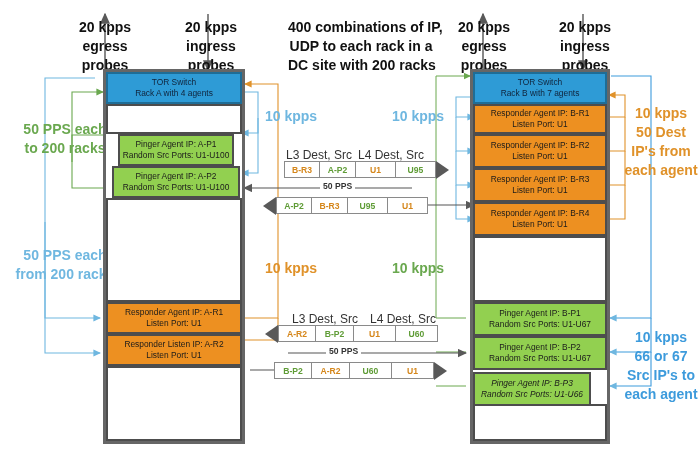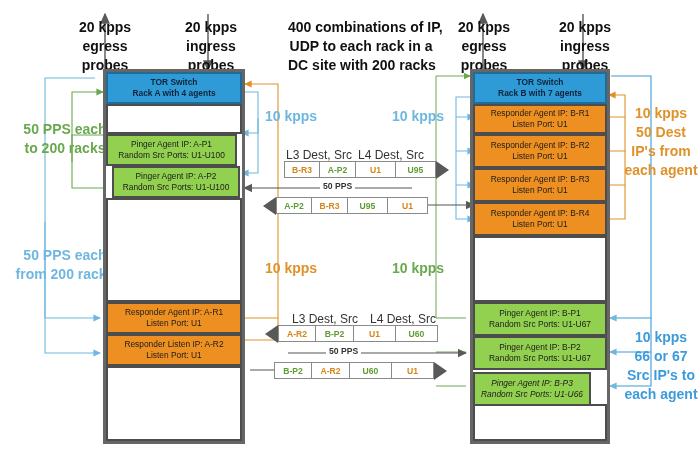--- a/index.html
+++ b/index.html
@@ -8,21 +8,21 @@
   #stage{position:absolute;inset:0;width:700px;height:458px;}
 
   
   .rack{position:absolute;border:3px solid #666666;background:#ffffff;box-sizing:border-box;}
 
   
   .unit{position:absolute;box-sizing:border-box;border:2px solid #4d4d4d;
         display:flex;flex-direction:column;align-items:center;justify-content:center;
         font-size:8.4px;line-height:1.32;text-align:center;color:#1b1b1b;}
   .unit span{display:block;white-space:nowrap;}
-  .u-tor{background:#2e9bd6;border-color:#1f6d96;font-weight:bold;color:#10233a;}
+  .u-tor{background:#2e9bd6;border-color:#1f6d96;font-weight:normal;color:#10233a;}
   .u-ping{background:#92d050;border-color:#4d4d4d;}
   .u-resp{background:#ed9021;border-color:#4d4d4d;}
   .u-blank{background:#ffffff;border:2px solid #4d4d4d;}
 
   
   .pkt{position:absolute;height:17px;display:flex;box-sizing:border-box;}
   .pkt .cell{border:1px solid #8a8a8a;border-left:none;background:#ffffff;
              display:flex;align-items:center;justify-content:center;
              font-size:8.6px;font-weight:bold;box-sizing:border-box;}
   .pkt .cell:first-child{border-left:1px solid #8a8a8a;}
@@ -163,21 +163,21 @@
   <div class="anno a-orange" style="left:265px;top:259px;width:56px;text-align:left;">10 kpps</div>
   <div class="anno a-green" style="left:392px;top:259px;width:56px;text-align:left;">10 kpps</div>
 
   <div class="rack" style="left:103px;top:69px;width:142px;height:375px;"></div>
 
   <div class="unit u-tor" style="left:106px;top:72px;width:136px;height:32px;">
     <span>TOR Switch</span>
     <span>Rack A with 4 agents</span>
   </div>
   <div class="unit u-blank" style="left:106px;top:104px;width:136px;height:30px;"></div>
-  <div class="unit u-ping" style="left:106px;top:134px;width:131px;height:32px;text-align:center;">
+  <div class="unit u-ping" style="left:118px;top:134px;width:116px;height:32px;text-align:center;">
     <span>Pinger Agent IP: A-P1</span>
     <span>Random Src Ports: U1-U100</span>
   </div>
   <div class="unit u-ping" style="left:112px;top:166px;width:128px;height:32px;">
     <span>Pinger Agent IP: A-P2</span>
     <span>Random Src Ports: U1-U100</span>
   </div>
   <div class="unit u-blank" style="left:106px;top:198px;width:136px;height:104px;"></div>
   <div class="unit u-resp" style="left:106px;top:302px;width:136px;height:32px;">
     <span>Responder Agent IP: A-R1</span>

